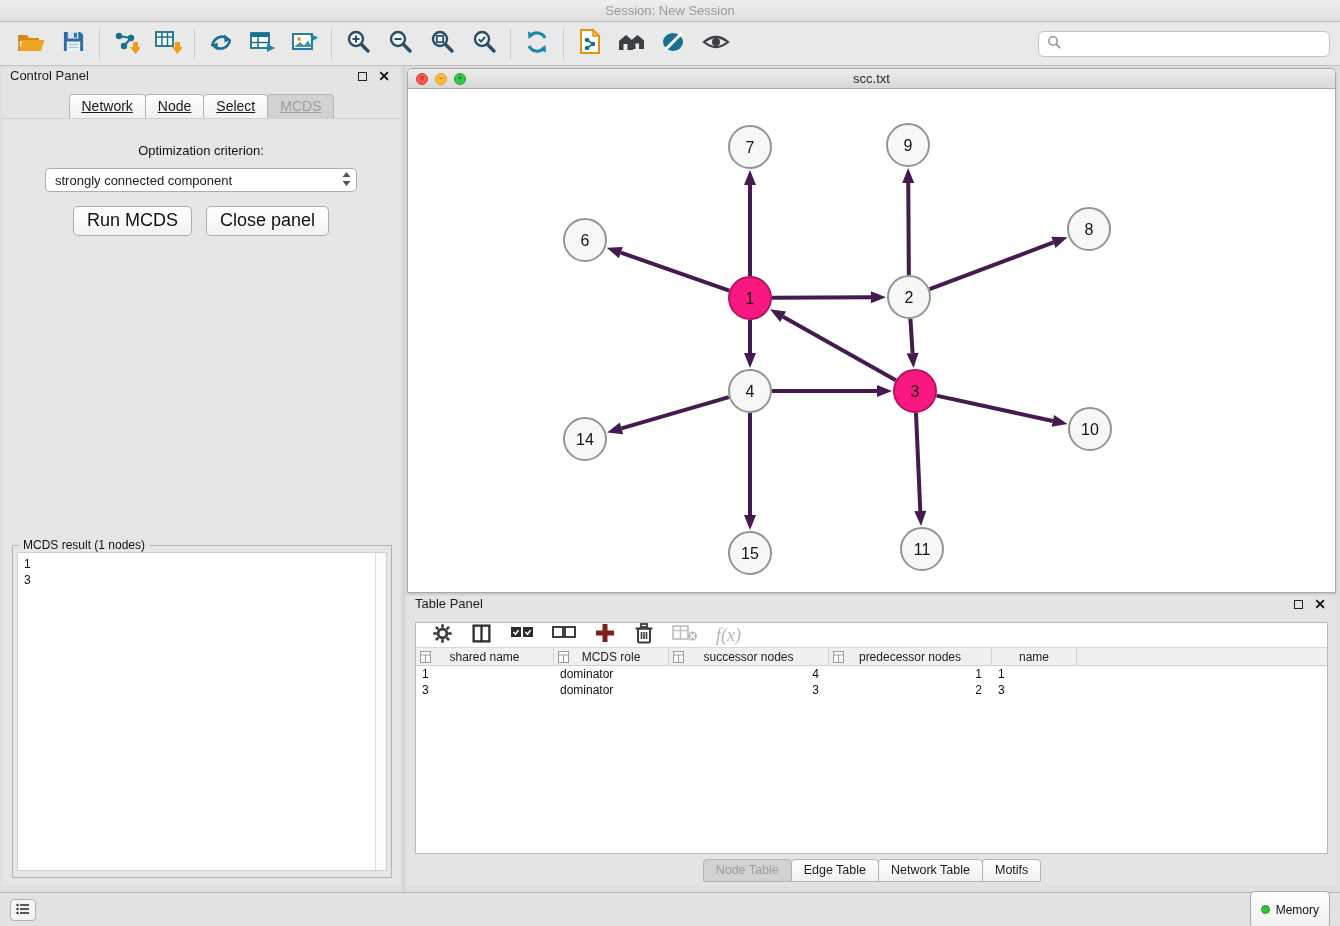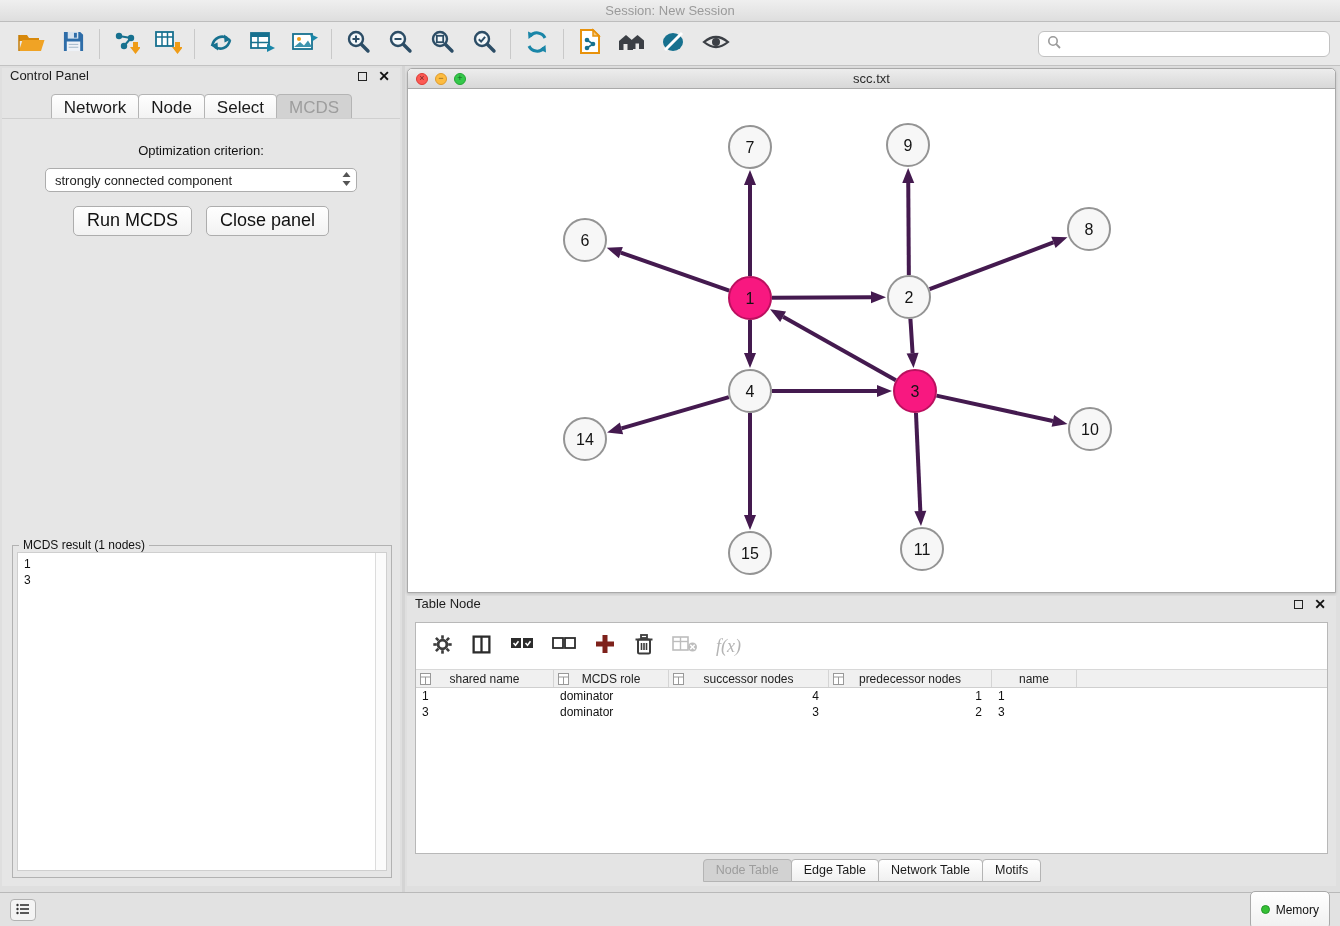--- a/index.html
+++ b/index.html
@@ -28,23 +28,23 @@
   
   .control-panel { position:absolute; left:2px; top:2px; width:398px; height:818px; background:#e4e4e4; }
   .panel-header { height:22px; display:flex; padding:0 8px; }
   .panel-title { font-size:13px; color:#1c1c1c; }
   .panel-header .spacer { flex:1; }
   .win-icon { width:16px; height:16px; display:flex; align-items:center; justify-content:center; margin-left:6px; color:#222; }
   .float-glyph { width:9px; height:9px; border:1.5px solid #222; display:block; }
   .close-glyph { font-size:14px; font-weight:bold; line-height:1; color:#111; }
 
   .cp-tabs { display:flex; justify-content:center; margin-top:4px; }
-  .cp-tab { font-size:17px; padding:3px 12px 4px; background:linear-gradient(#ffffff,#f0f0f0);
+  .cp-tab { font-size:14px; padding:3px 12px 4px; background:linear-gradient(#ffffff,#f0f0f0);
     border:1px solid #b4b4b4; margin-right:-1px; color:#1a1a1a;
-    border-top-left-radius:4px; border-top-right-radius:4px; }
+    border-top-left-radius:4px; border-top-right-radius:4px;text-decoration:underline; }
   .cp-tab.active { background:#d2d2d2; color:#9d9d9d; }
 
   .cp-body { position:absolute; left:0; right:0; top:50px; bottom:0; background:#e6e6e6; border-top:1px solid #cfcfcf; }
   .opt-label { text-align:center; font-size:13px; margin-top:24px; color:#111; }
   .combo { margin:10px auto 0; width:312px; height:24px; background:#fff; border:1px solid #adadad;
     border-radius:5px; display:flex; align-items:center; padding:0 4px 0 9px; font-size:13px; }
   .combo .cv { flex:1; }
   .btn-row { display:flex; justify-content:center; gap:14px; margin-top:14px; }
   .mac-btn { font-size:18px; font-family:"Liberation Sans",sans-serif; padding:3px 13px 4px;
     background:linear-gradient(#ffffff,#f2f2f2); border:1px solid #adadad; border-radius:5px; color:#111; }
@@ -65,21 +65,21 @@
   .light { width:12px; height:12px; border-radius:50%; display:flex; align-items:center; justify-content:center;
     font-size:9px; line-height:1; color:rgba(0,0,0,0.55); }
   .light.red { background:#fc5a54; border:1px solid #dd3b35; }
   .light.yellow { background:#fdbc40; border:1px solid #de9b2d; }
   .light.green { background:#34c84a; border:1px solid #23a534; }
   .net-canvas { width:927px; height:503px; display:block; background:#fff; }
 
   
   .table-panel { position:absolute; left:407px; top:530px; width:929px; height:290px; background:#e4e4e4; }
   .tp-box { position:absolute; left:8px; right:8px; top:26px; height:232px; background:#fff; border:1px solid #b8b8b8; }
-  .tp-toolbar { height:46px; display:flex; align-items:center; gap:18px; padding:0 16px; background:#fff; }
+  .tp-toolbar { height:24px; display:flex; align-items:center; gap:18px; padding:0 16px; background:#fff; }
   .tp-tbtn { display:flex; align-items:center; justify-content:center; }
   .fx { font-family:"Liberation Serif", serif; font-style:italic; font-size:18px; color:#b4b4b4; }
   .tp-head { display:flex; height:19px; background:#f0f0f0; border-top:1px solid #d8d8d8; border-bottom:1px solid #cfcfcf; }
   .th { display:flex; align-items:center; justify-content:center; gap:4px; font-size:12px; color:#222;
     border-right:1px solid #d4d4d4; position:relative; }
   .th .colicon { position:absolute; left:4px; top:3px; }
   .tr { display:flex; height:16px; }
   .td { font-size:12px; color:#111; padding:1px 6px 0; overflow:hidden; white-space:nowrap; }
   .td.r { text-align:right; padding-right:10px; }
   .tp-tabs { position:absolute; left:0; right:0; bottom:4px; display:flex; justify-content:center; }
@@ -404,21 +404,21 @@
           </g>
           <g>
             <circle cx="514" cy="460" r="21" fill="#f7f7f7" stroke="#949494" stroke-width="2"></circle>
             <text x="514" y="465.5" text-anchor="middle" font-size="16" font-family="&quot;Liberation Sans&quot;, sans-serif" fill="#141414">11</text>
           </g>
         </svg>
     </div>
 
     <div class="table-panel">
       <div class="panel-header">
-        <span class="panel-title">Table Node</span>
+        <span class="panel-title">Table Panel</span>
         <span class="spacer"></span>
         <span class="win-icon">
             <span class="float-glyph"></span>
           </span>
         <span class="win-icon">
             <span class="close-glyph">✕</span>
           </span>
       </div>
       <div class="tp-box">
         <div class="tp-toolbar">

